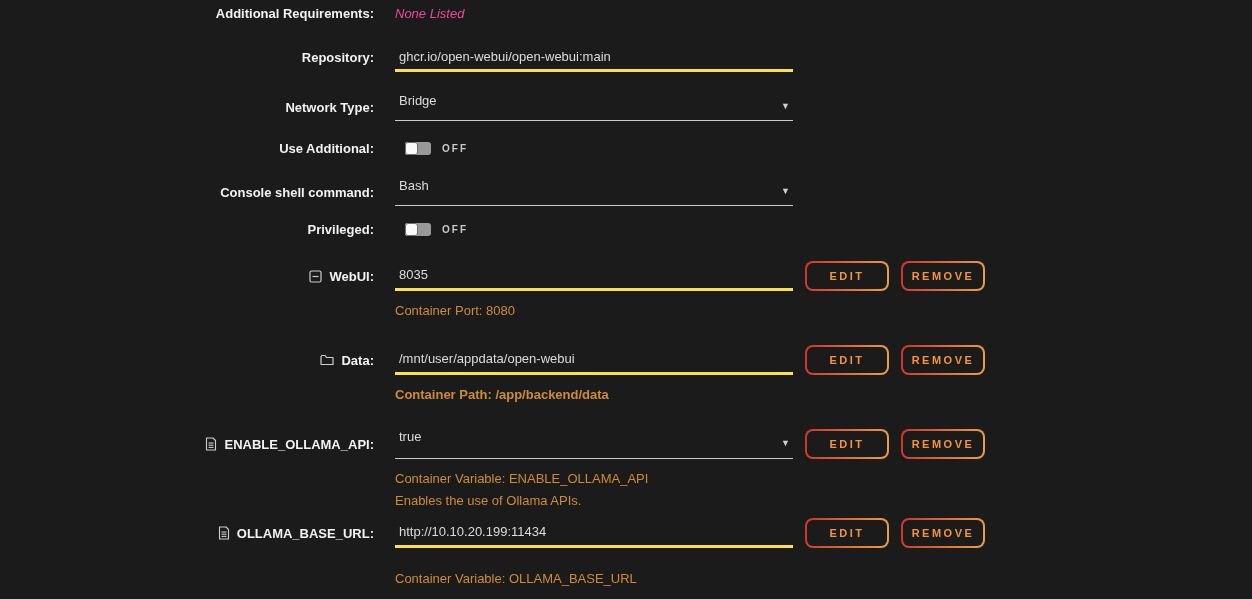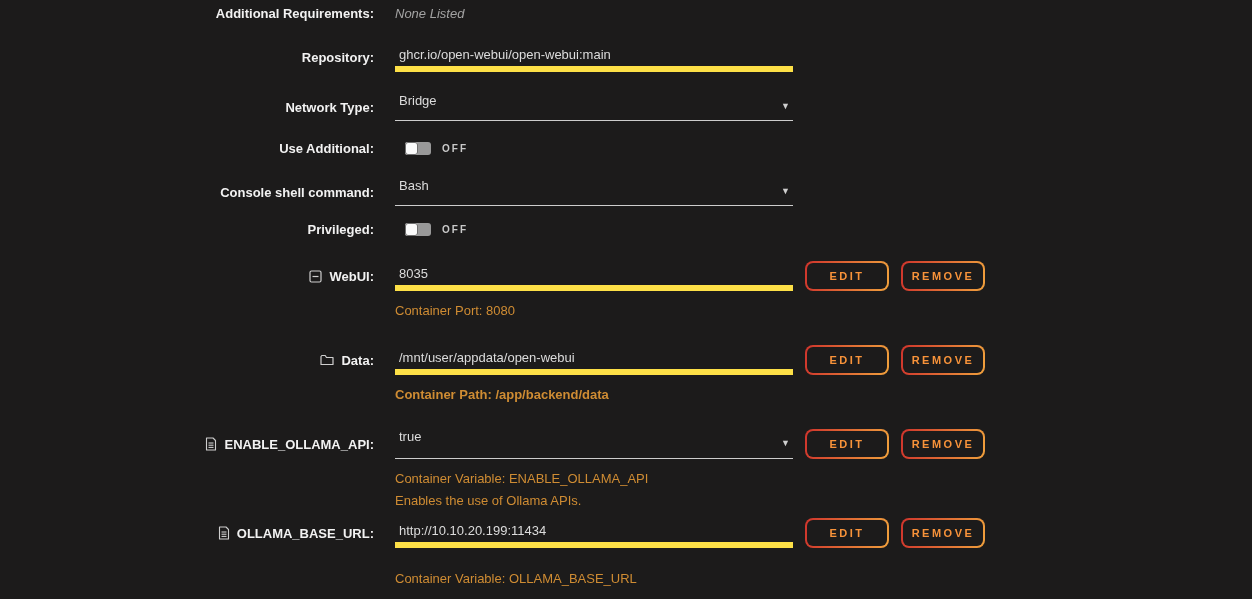--- a/index.html
+++ b/index.html
@@ -10,21 +10,21 @@
   }
   .row { position:absolute; left:0; width:1252px; }
   .lblcol {
     position:absolute; left:0; top:0; width:374px; height:100%;
     display:flex; align-items:center; justify-content:flex-end; gap:7px;
     color:#f2f2f2; font-weight:bold; white-space:nowrap;
   }
   .fld { position:absolute; left:395px; top:0; width:398px; height:100%; }
   .uinput {
     width:100%; height:100%; box-sizing:border-box;
-    background:transparent; border:none; border-bottom:6px solid #fde047;
+    background:transparent; border:none; border-bottom:3px solid #fde047;
     color:#dcdcdc; font-family:"Liberation Sans", sans-serif; font-size:13px;
     padding:0 4px; outline:none;
   }
   .usel {
     position:relative; width:100%; height:100%; box-sizing:border-box;
     border-bottom:1px solid #cdcdcd; display:flex; 
     color:#dcdcdc; padding:0 4px; cursor:pointer;
   }
   .usel .arrow {
     position:absolute; right:3px; top:50%; transform:translateY(-54%);
@@ -46,21 +46,21 @@
     background:linear-gradient(100deg,#cf342c 0%,#f0a03c 100%);
   }
   .btn-in {
     width:100%; height:100%; background:#1c1b1b; border-radius:6px;
     display:flex; align-items:center; justify-content:center;
     color:#f8933a; font-size:11px; font-weight:bold; letter-spacing:2.5px;
   }
   .btn.edit { left:805px; } .btn.remove { left:901px; }
   .help { position:absolute; left:395px; color:#cf8c33; white-space:nowrap; }
   .staticval { position:absolute; left:395px; top:0; height:100%; display:flex; align-items:center;
-    color:#a3a3a3; font-style:italic; }
+    color:#ec4899; font-style:italic; }
   .icon { display:inline-flex; align-items:center; }
   .icon svg { display:block; }
 </style>
 </head>
 <body>
 
 <div class="stage">
 
   <div class="row" style="top:4px; height:19px;padding-left:36px;">
     <div class="lblcol">Additional Requirements:</div>

